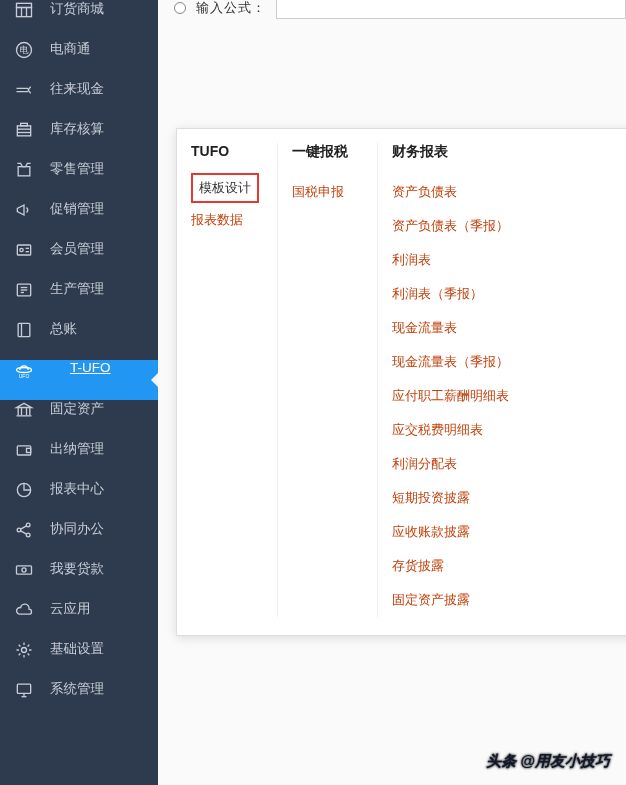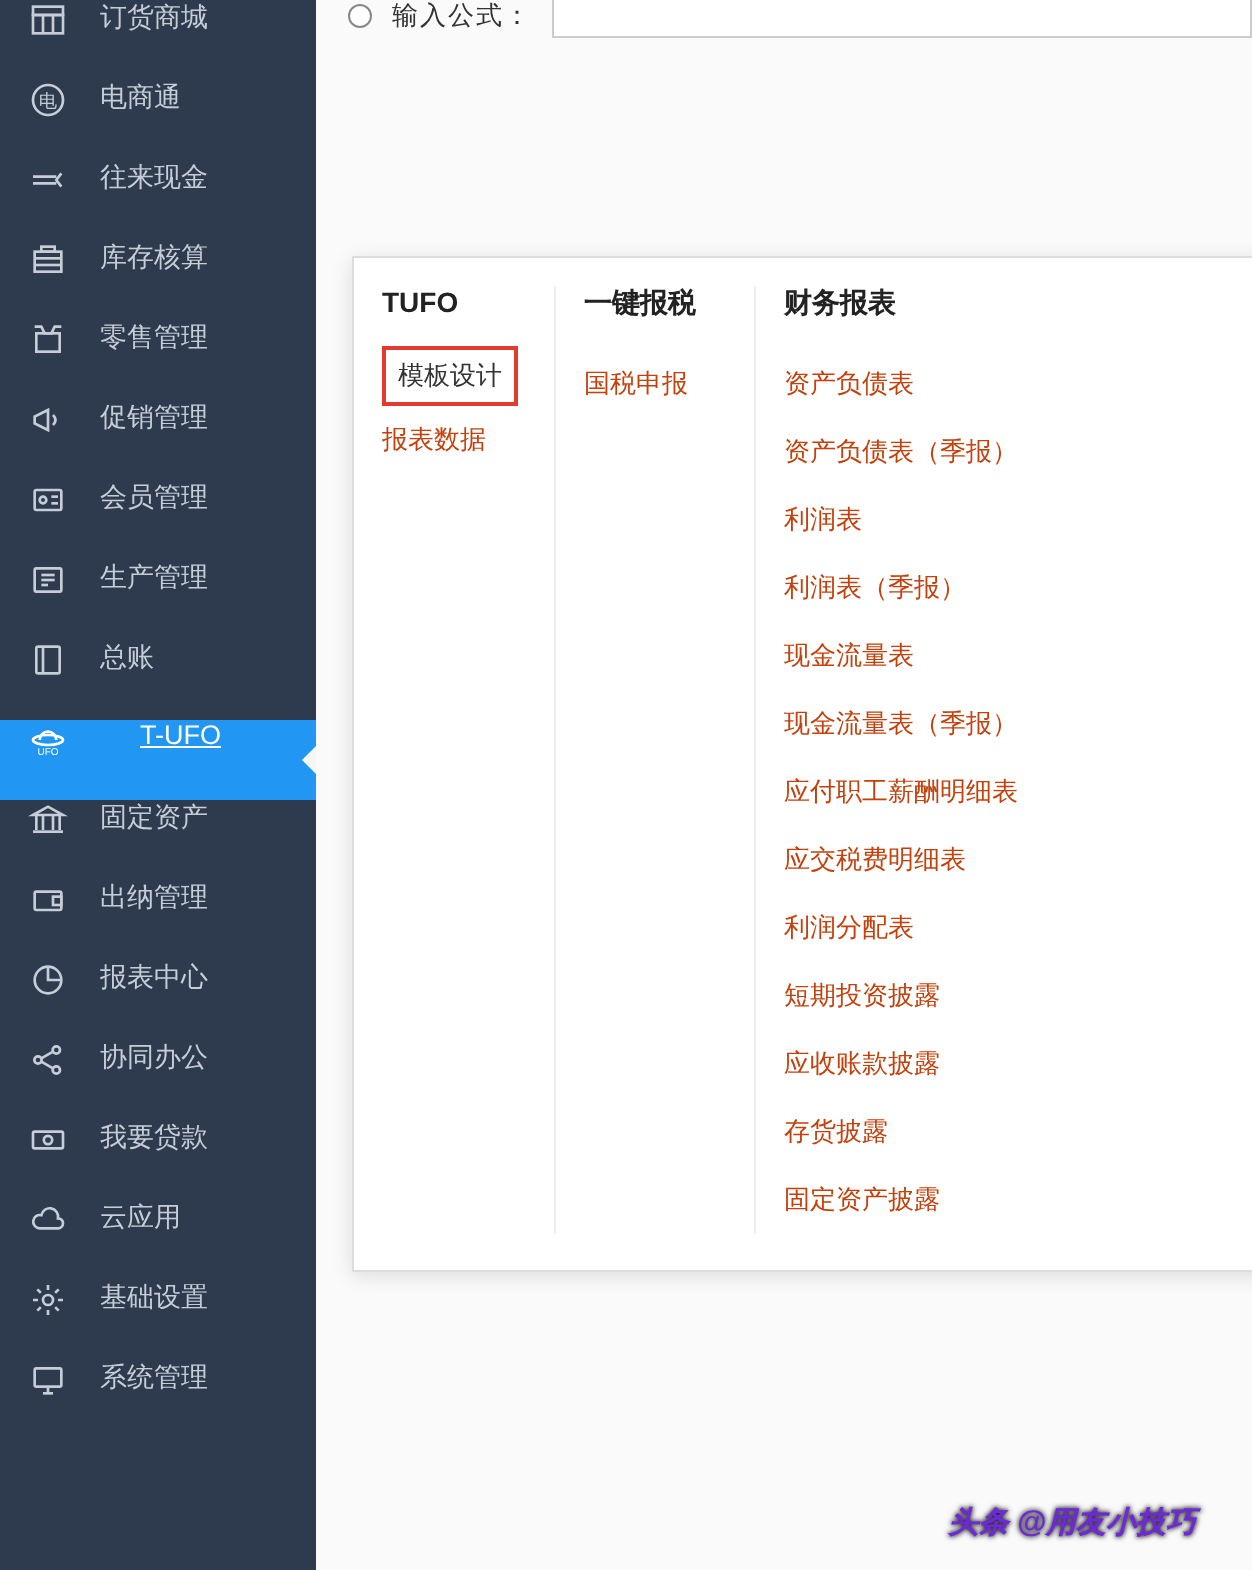--- a/index.html
+++ b/index.html
@@ -140,25 +140,25 @@
     padding: 0 6px;
     height: 30px;
     line-height: 26px;
     margin-bottom: 0;
     display: inline-block;
   }
   
   .watermark {
     position: absolute;
     bottom: 14px;
-    right: 28px;
+    right: 16px;
     font-size: 15px;
     font-weight: 700;
     font-style: italic;
-    color: #6d28d9;
+    color: #0f172a;
     text-shadow: 0 0 3px rgba(0,0,0,0.7), 0 0 2px rgba(0,0,0,0.8);
   }
 </style>
 </head>
 <body>
 
 <div class="layout">
   <nav class="sidebar">
 
     <div class="sidebar-item">

